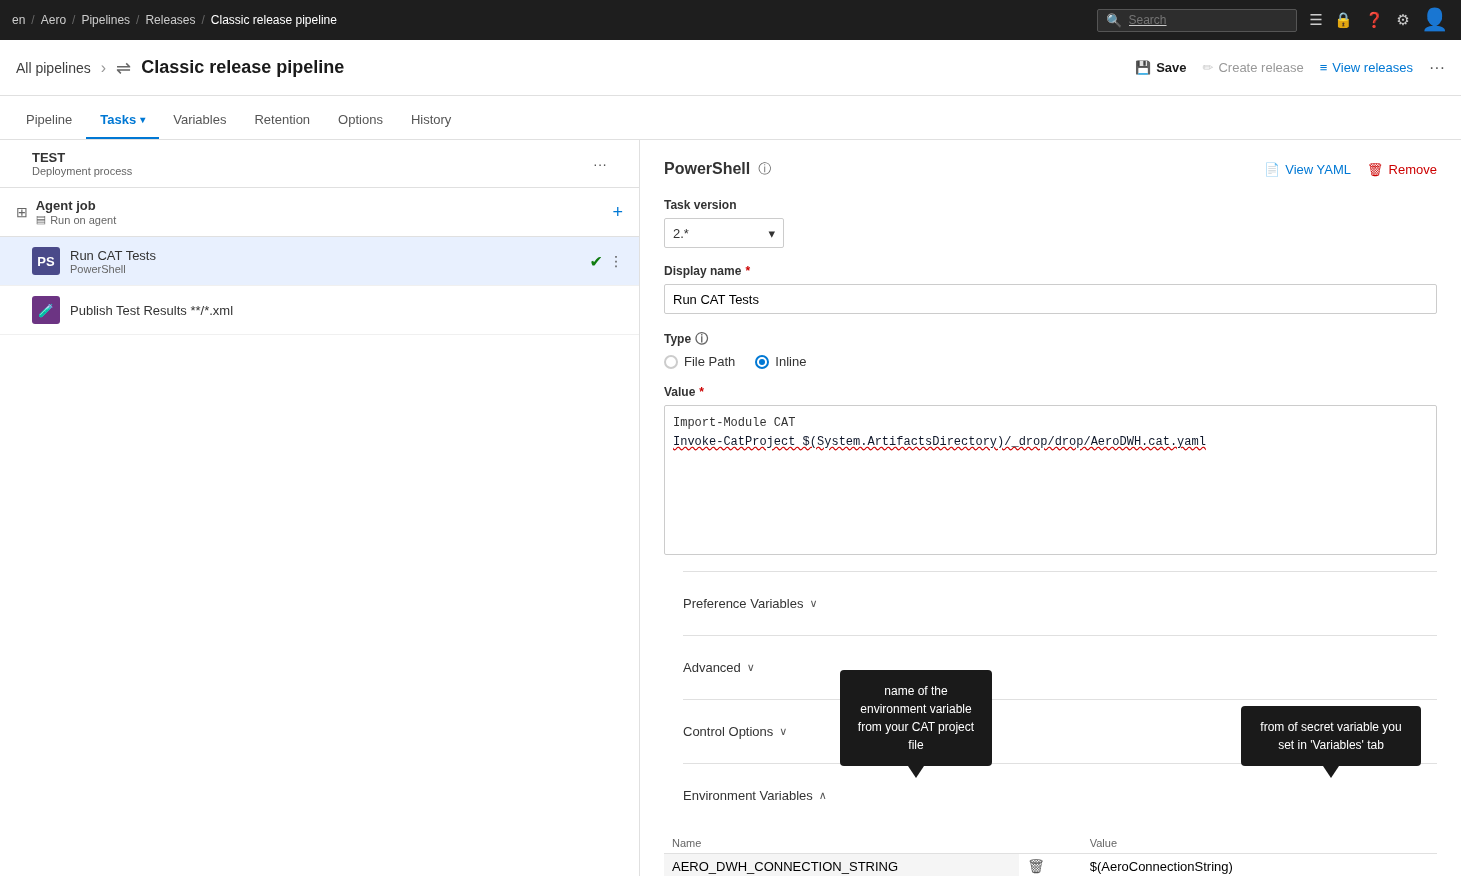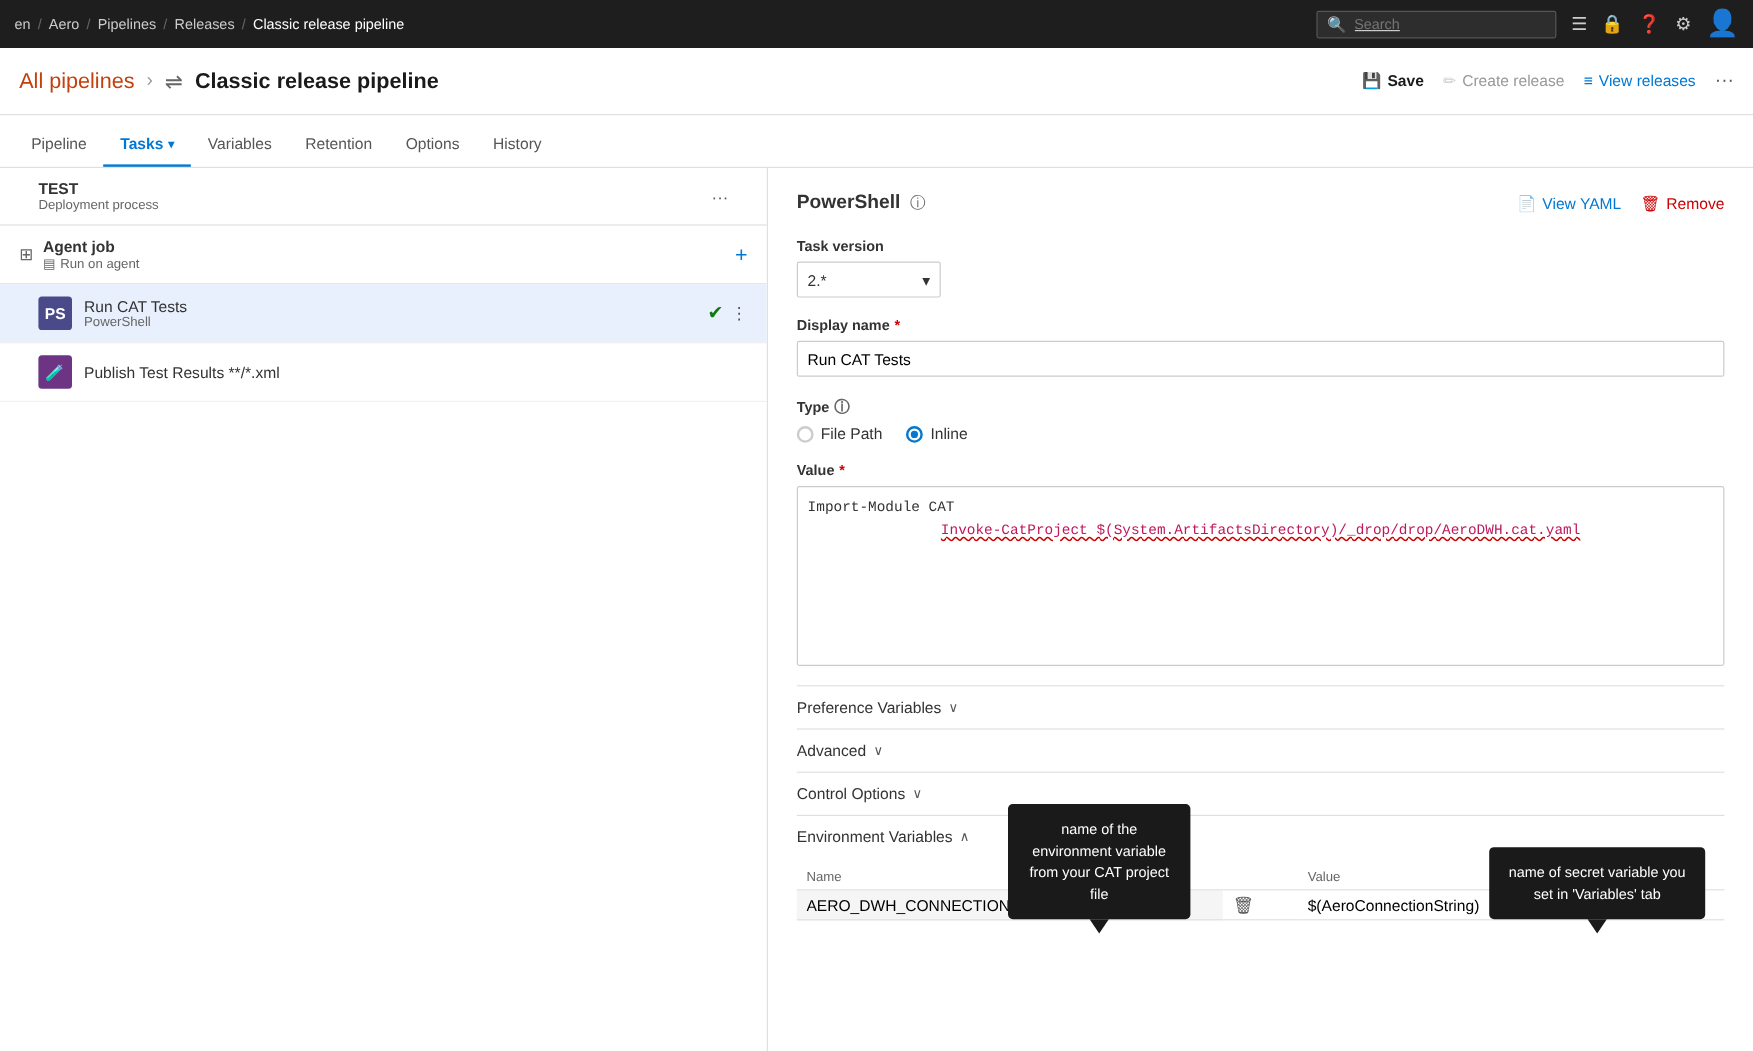--- a/index.html
+++ b/index.html
@@ -49,21 +49,21 @@
 
     
     .header {
       height: 56px;
       border-bottom: 1px solid #e0e0e0;
       display: flex;
       align-items: center;
       padding: 0 16px;
       gap: 10px;
     }
-    .all-pipelines-link { color: #c2410c; font-size: 18px; cursor: pointer; }
+    .all-pipelines-link { color: #404040; font-size: 14px; cursor: pointer; }
     .header-sep { color: #999; font-size: 16px; }
     .pipeline-icon { font-size: 18px; color: #666; }
     .page-title { font-size: 18px; font-weight: 600; color: #1a1a1a; }
     .header-actions {
       margin-left: auto;
       display: flex;
       align-items: center;
       gap: 16px;
     }
     .btn-save {
@@ -239,33 +239,34 @@
       border: 1px solid #ccc;
       border-radius: 2px;
       padding: 8px;
       font-family: 'Courier New', monospace;
       font-size: 12px;
       color: #333;
       resize: vertical;
       outline: none;
       line-height: 1.6;
     }
-    .script-line-red { color: #be185d; text-decoration: underline wavy #c00; text-align: center; }
+    .script-line-red { color: #0f172a; text-decoration: underline wavy #c00; }
 
     
     .section-header {
       display: flex;
       align-items: center;
       gap: 6px;
-      padding: 10px 0;
+      padding: 24px 0;
       border-top: 1px solid #e0e0e0;
       cursor: pointer;
       font-size: 13px;
       font-weight: 500;
       color: #333;
+      margin-left: 19px;
     }
     .section-chevron { font-size: 11px; color: #555; }
 
     
     .env-table { width: 100%; border-collapse: collapse; margin-top: 6px; }
     .env-table th {
       text-align: left;
       font-size: 11px;
       color: #666;
       padding: 4px 8px;
@@ -529,18 +530,18 @@
         </tr>
       </tbody>
     </table>
 
     <div class="tooltip-box" style="left: 200px; bottom: 110px; width: 152px;">
       <span>name of the environment variable from your CAT project file</span>
       <div class="tooltip-arrow-down"></div>
     </div>
 
     <div class="tooltip-box" style="right: 40px; bottom: 110px; width: 185px;">
-      <span>name of secret variable you set in 'Variables' tab</span>
+      <span>from of secret variable you set in 'Variables' tab</span>
       <div class="tooltip-arrow-down"></div>
     </div>
 
   </div>
 </div>
 
 </body></html>

